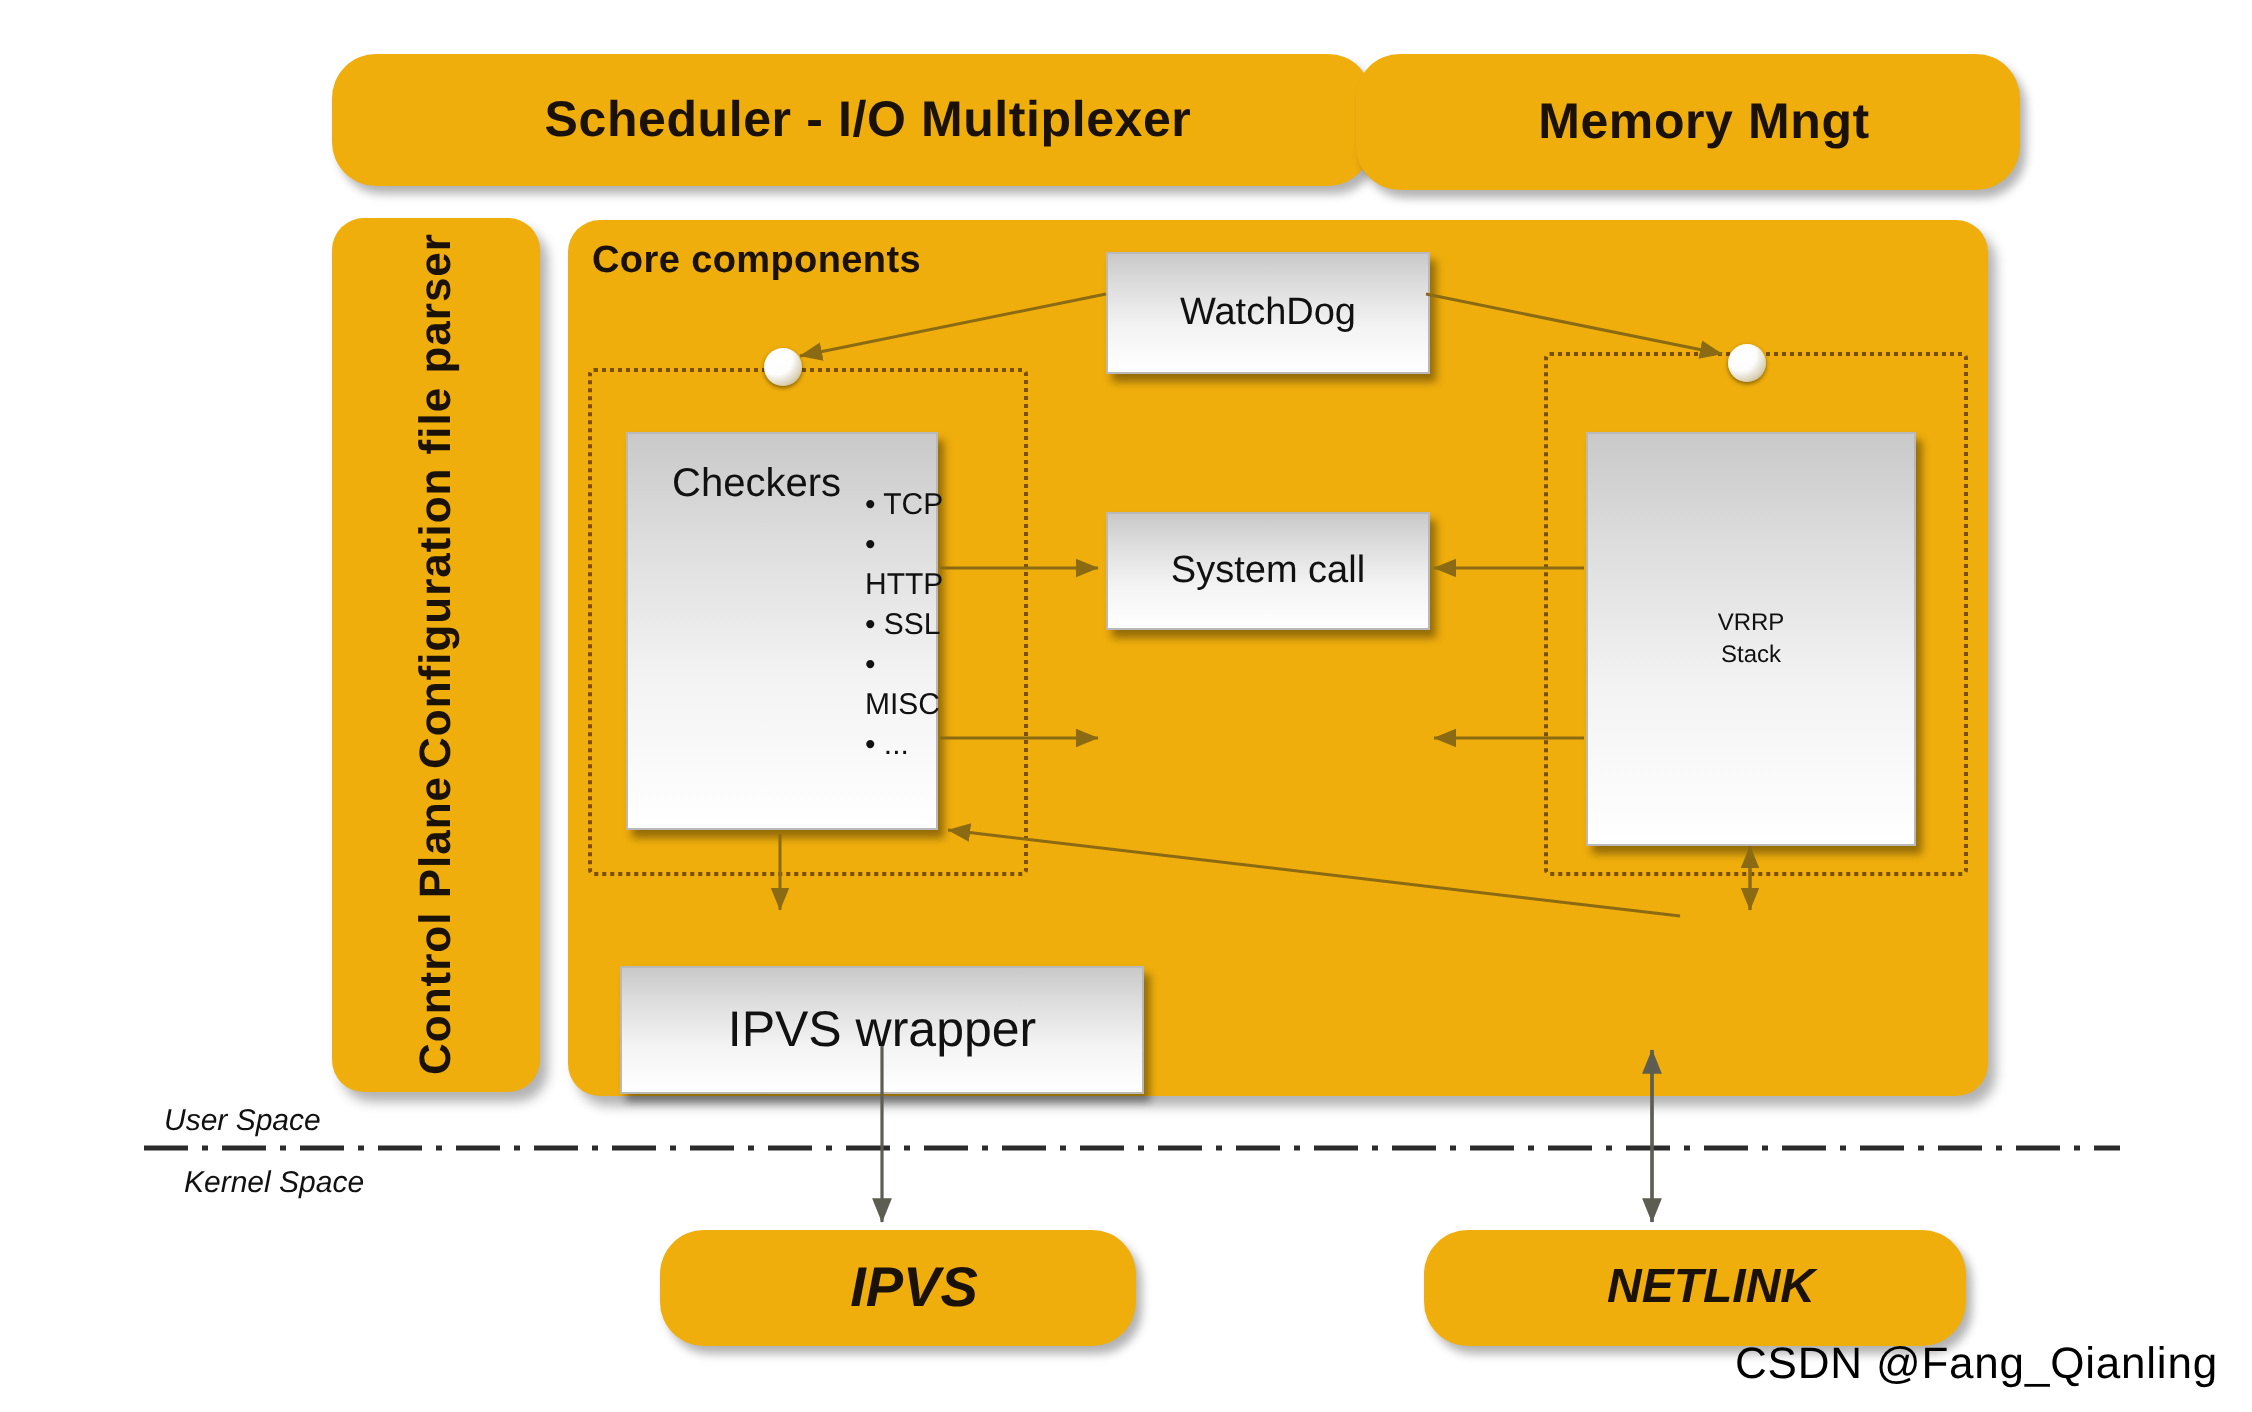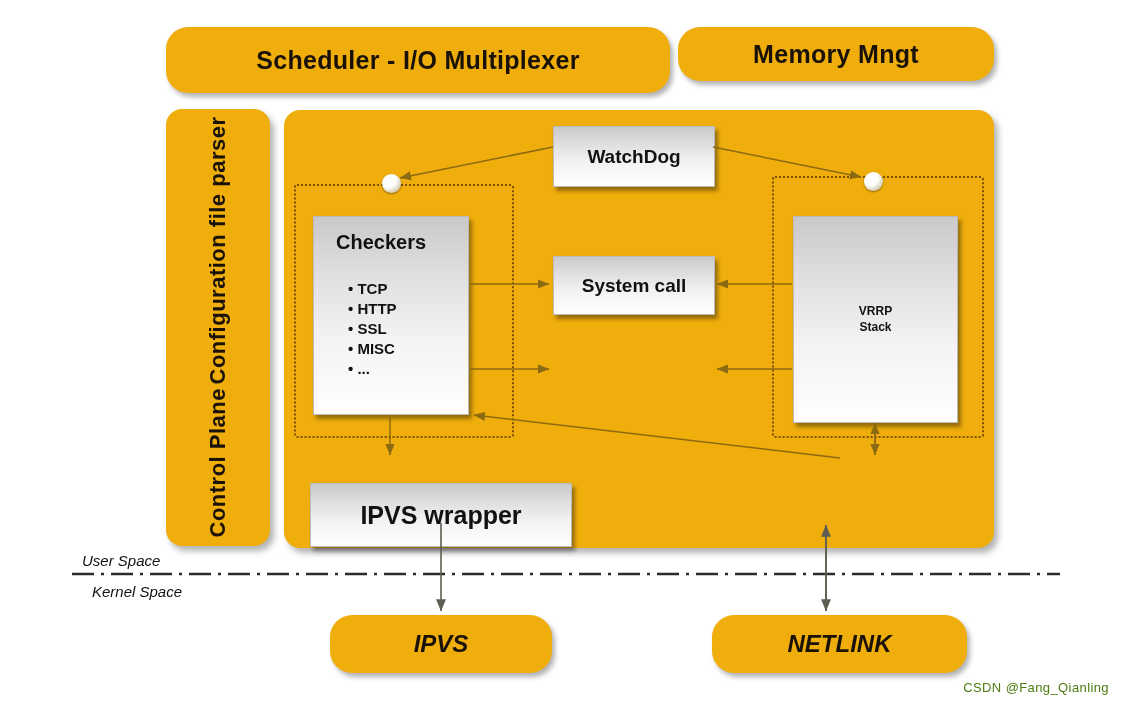--- a/index.html
+++ b/index.html
@@ -23,37 +23,38 @@
     position: absolute;
     background: #efae0c;
     border-radius: 22px;
     box-shadow: 3px 4px 5px rgba(0,0,0,0.30);
     display: flex;
     align-items: center;
     justify-content: center;
     color: #1a1208;
     font-weight: bold;
     text-align: center;
+    padding-left: 16px;
   }
   .orange-panel {
     position: absolute;
     background: #efae0c;
     border-radius: 16px;
     box-shadow: 4px 5px 6px rgba(0,0,0,0.30);
   }
   .gray-box {
     position: absolute;
     background: linear-gradient(to bottom, #c9c9c9 0%, #dedede 28%, #f3f3f3 62%, #ffffff 100%);
     box-shadow: 3px 4px 4px rgba(0,0,0,0.38);
     border: 1px solid #b9b9b9;
     display: flex;
     align-items: center;
     justify-content: center;
     color: #111111;
-    font-weight: bold;
+    font-weight: normal;
     text-align: center;
   }
   .dotted-zone {
     position: absolute;
     border: 2px dotted #7a4f06;
     border-radius: 3px;
     background: transparent;
   }
   .knob {
     position: absolute;
@@ -62,21 +63,21 @@
     border-radius: 50%;
     background: radial-gradient(circle at 34% 30%, #ffffff 0%, #fdfdfd 42%, #d8cfb4 72%, #9d8a55 100%);
     box-shadow: 0 1px 2px rgba(0,0,0,0.45);
   }
   
   #hdr-scheduler {
     left: 166px; top: 27px; width: 504px; height: 66px;
     font-size: 25px; letter-spacing: .3px;
   }
   #hdr-memory {
-    left: 678px; top: 27px; width: 316px; height: 54px;
+    left: 678px; top: 27px; width: 316px; height: 68px;
     font-size: 25px; letter-spacing: .3px;
   }
   #control-plane {
     left: 166px; top: 109px; width: 104px; height: 437px;
     display: flex; align-items: center; justify-content: center;
   }
   #control-plane .vtext {
     writing-mode: vertical-rl;
     transform: rotate(180deg);
     display: flex;
@@ -97,39 +98,39 @@
     letter-spacing: .2px;
   }
   #zone-left  { left: 294px; top: 184px; width: 216px; height: 250px; }
   #zone-right { left: 772px; top: 176px; width: 208px; height: 258px; }
 
   #knob-left  { left: 382px; top: 174px; }
   #knob-right { left: 864px; top: 172px; }
 
   #box-checkers {
     left: 313px; top: 216px; width: 156px; height: 199px;
-    flex-direction: column; align-items: flex-start;
+    flex-direction: row; align-items: flex-start;
     justify-content: flex-start;
     padding: 14px 0 0 22px; box-sizing: border-box;
   }
   #box-checkers .ck-title { font-size: 20px; margin-bottom: 13px; }
   #box-checkers ul {
     list-style: none; margin: 12px; padding: 0;
     font-size: 15px; line-height: 1.33; text-align: left;
   }
   #box-checkers li::before { content: "• "; }
 
   #box-watchdog    { left: 553px; top: 126px; width: 160px; height: 59px; font-size: 19px; }
   #box-syscall     { left: 553px; top: 256px; width: 160px; height: 57px; font-size: 19px; }
   #box-smtp        { left: 553px; top: 342px; width: 160px; height: 54px; font-size: 19px; }
   #box-vrrp        { left: 793px; top: 216px; width: 163px; height: 205px; font-size: 12px; line-height: 1.3; }
   #box-ipvswrap    { left: 310px; top: 483px; width: 260px; height: 62px; font-size: 25px; text-align: right; }
   #box-netlinkref  { left: 697px; top: 459px; width: 257px; height: 62px; font-size: 19px; }
 
-  #pill-ipvs    { left: 330px; top: 615px; width: 222px; height: 58px; font-size: 24px; font-style: italic; }
+  #pill-ipvs    { left: 330px; top: 615px; width: 222px; height: 58px; font-size: 28px; font-style: italic; }
   #pill-netlink { left: 712px; top: 615px; width: 255px; height: 58px; font-size: 24px; font-style: italic; }
 
   
   .space-label {
     position: absolute;
     font-style: italic;
     font-weight: normal;
     font-size: 15px;
     color: #111111;
   }
@@ -140,22 +141,22 @@
   #overlay {
     position: absolute;
     left: 0; top: 0;
     width: 1126px; height: 706px;
     pointer-events: none;
   }
   
   #watermark {
     position: absolute;
     right: 17px; bottom: 11px;
-    font-size: 13px;
-    color: #4d7c0f;
+    font-size: 22px;
+    color: #000000;
     letter-spacing: .4px;
     margin-left: 24px;
   }
 </style>
 </head>
 <body>
 
 <div id="canvas">
 
   <div class="orange-pill" id="hdr-scheduler">
@@ -168,20 +169,21 @@
 
   <div class="orange-panel" id="control-plane">
     <div class="vtext">
       <span>Control Plane</span>
       <span>Configuration file parser</span>
     </div>
   </div>
 
   <div class="orange-panel" id="core-panel"></div>
 
+  <div id="core-label">Core components</div>
 
   <div class="dotted-zone" id="zone-left"></div>
   <div class="dotted-zone" id="zone-right"></div>
 
   <div class="knob" id="knob-left"></div>
   <div class="knob" id="knob-right"></div>
 
   <div class="gray-box" id="box-checkers">
     <div class="ck-title">Checkers</div>
     <ul>

